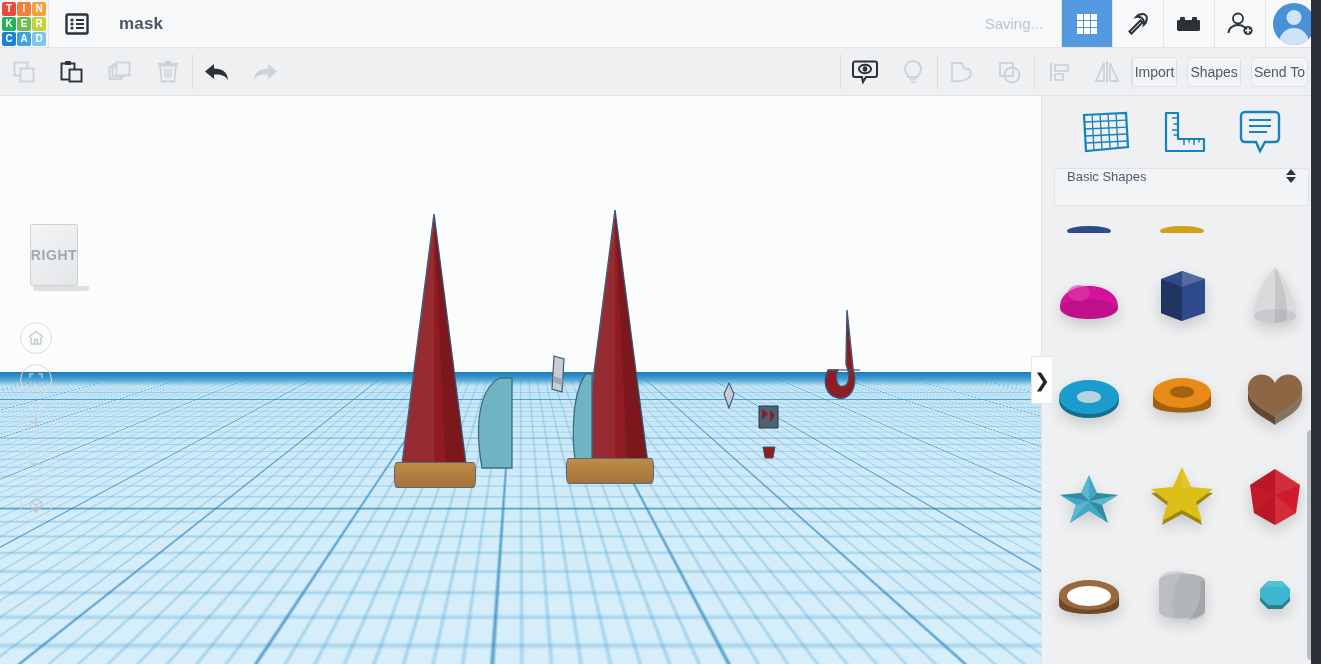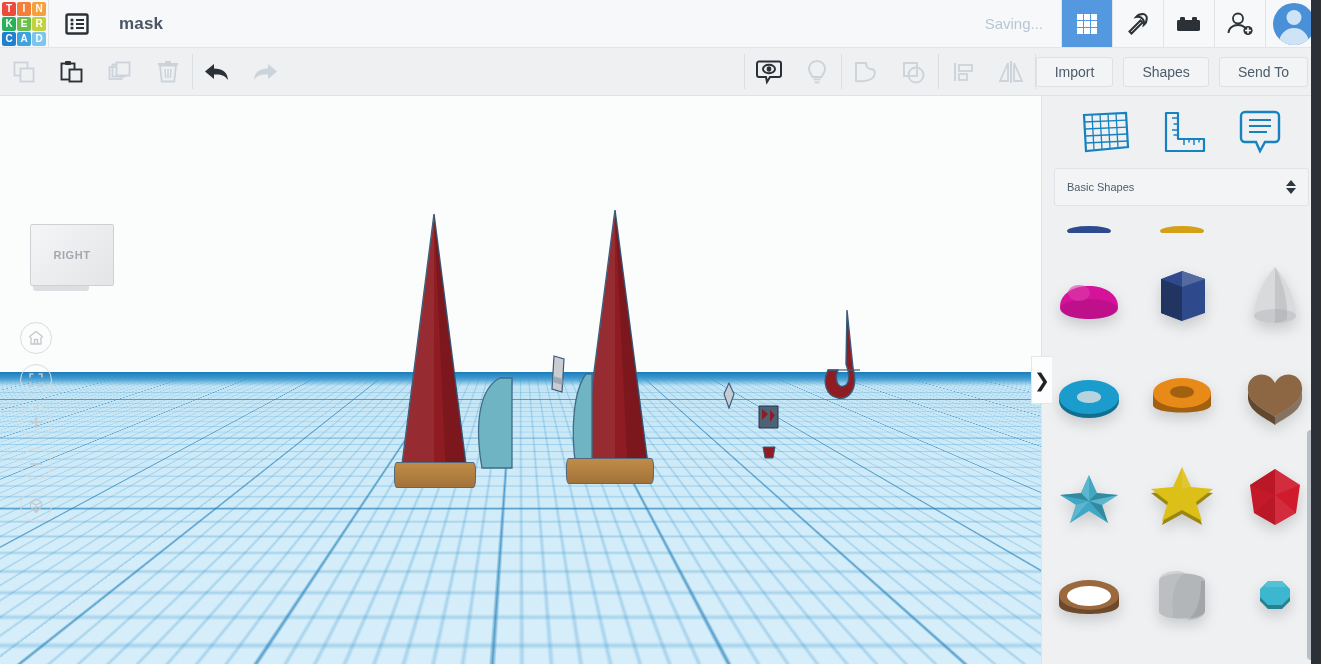--- a/index.html
+++ b/index.html
@@ -68,21 +68,21 @@
   .tb-group { display:flex; align-items:stretch; }
   .tb-btn {
     width:48px; display:flex; align-items:center; justify-content:center;
     cursor:pointer; background:transparent;
   }
   .tb-btn.dis { cursor:default; }
   .tb-div { width:1px; background:#dadfe4; margin:6px 0; }
   .tb-flex { flex:1 1 auto; }
   .tb-right { display:flex; align-items:center; gap:10px; padding-right:13px; }
   .pill {
-    height:30px; padding:0 18px; display:flex; align-items:center; justify-content:center;
+    height:30px; padding:0 2px; display:flex; align-items:center; justify-content:center;
     background:#f2f4f6; border:1px solid #dde1e6; border-radius:3px;
     font-size:14px; color:#4f5b6b; cursor:pointer; white-space:nowrap;
   }
 
   
   .viewport {
     position:absolute; left:0; top:96px; width:1041px; height:568px;
     background:#fbfcfc; overflow:hidden;
   }
   .ground {
@@ -106,25 +106,25 @@
   .band {
     height:26px; background:linear-gradient(to bottom,#c08c46,#a2723a);
     border-radius:3px/8px; border:1px solid #55687d;
   }
 
   
   .viewcube {
     position:absolute; left:30px; top:128px; width:62px; height:66px;
   }
   .viewcube .face {
-    position:absolute; left:0; top:0; width:84px; height:62px;
+    position:absolute; left:0; top:0; width:48px; height:62px;
     background:linear-gradient(135deg,#f4f5f6,#e3e5e7);
     border:1px solid #cdd1d5; border-radius:2px;
     display:flex; align-items:center; justify-content:center;
-    font-size:11px; font-weight:bold; color:#a2a8af; letter-spacing:.6px;
+    font-size:14px; font-weight:bold; color:#a2a8af; letter-spacing:.6px;
   }
   .viewcube .base {
     position:absolute; left:3px; top:62px; width:56px; height:5px;
     background:#dcdfe2; border-radius:0 0 3px 3px;
   }
   .navcol { position:absolute; left:20px; top:226px; display:flex; flex-direction:column; gap:10px; }
   .navbtn {
     width:32px; height:32px; border-radius:50%; border:1px solid #d8dcdf;
     background:transparent; display:flex; align-items:center; justify-content:center;
     cursor:pointer; color:#c3c8cc;
@@ -144,22 +144,22 @@
     background:#eef0f2; border-left:1px solid #dfe3e7; overflow:hidden;
   }
   .rp-icons {
     height:72px; display:flex; align-items:center; justify-content:space-around;
     padding:0 24px;
   }
   .rp-icon { cursor:pointer; display:flex; align-items:center; justify-content:center; }
   .rp-select-wrap { padding:0 12px; }
   .rp-select {
     height:38px; background:#f3f4f6; border:1px solid #e0e3e7; border-radius:3px;
-    display:flex; align-items:center; justify-content:space-between;
-    padding:0 12px; font-size:11px; color:#4f5b6b; cursor:pointer;
+    display:flex; justify-content:space-between;
+    padding:0 12px; font-size:13px; color:#4f5b6b; cursor:pointer;
   }
   .updown { display:flex; flex-direction:column; gap:2px; line-height:.7; font-size:11px; color:#2f3740; }
   .shapes-scroll {
     position:absolute; left:0; top:126px; width:280px; height:442px; overflow:hidden;
   }
   .shape-grid {
     display:grid; grid-template-columns:repeat(3,1fr); row-gap:0; margin-top:-76px;
   }
   .shape-cell {
     height:100px; display:flex; align-items:center; justify-content:center; cursor:pointer;

